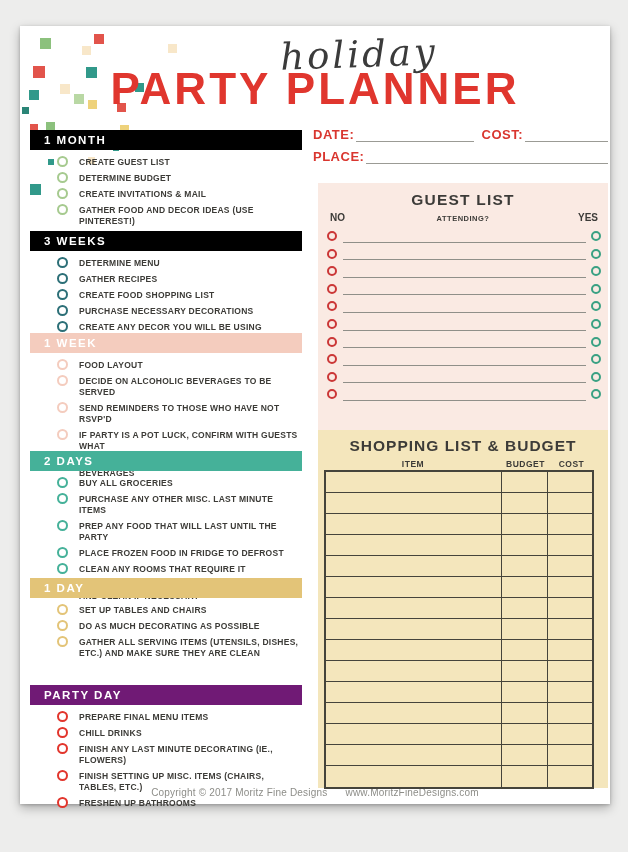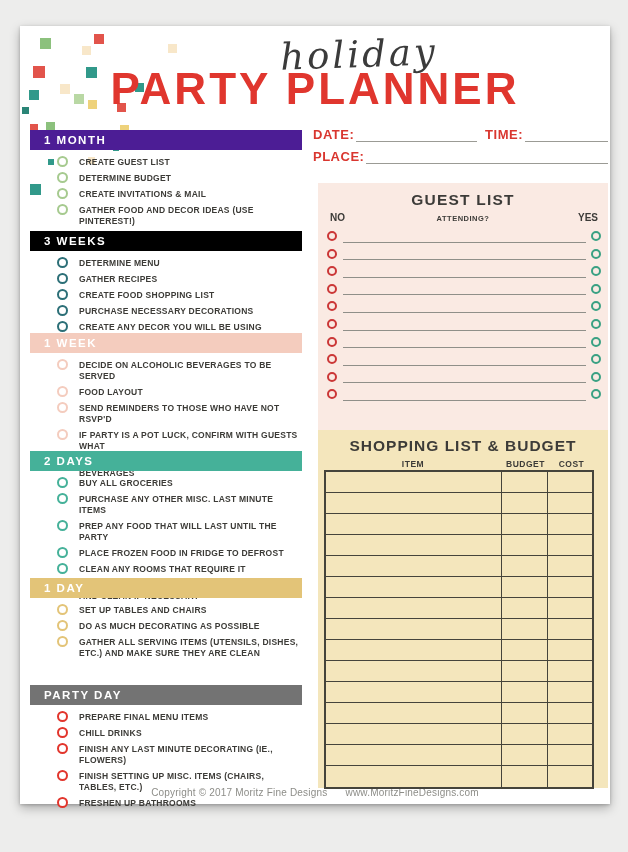--- a/index.html
+++ b/index.html
@@ -132,21 +132,21 @@
       <div class="sq" style="left: 10px; top: 158px; width: 11px; height: 11px; background: rgb(49, 153, 138);"></div>
     </div>
 
   <div class="hdr">
     <div class="script-title">holiday</div>
     <div class="main-title">PARTY PLANNER</div>
   </div>
 
   <div class="left-col" id="sections">
       <div class="section" style="top: 104px;">
-        <div class="sec-header" style="background: #4c1d95;">1 MONTH</div>
+        <div class="sec-header" style="background: #000000;">1 MONTH</div>
         <div class="items">
           <div class="item">
             <div class="circ" style="border-color: rgb(166, 202, 143);"></div>
             <div class="item-label">CREATE GUEST LIST</div>
           </div>
           <div class="item">
             <div class="circ" style="border-color: rgb(166, 202, 143);"></div>
             <div class="item-label">DETERMINE BUDGET</div>
           </div>
           <div class="item">
@@ -182,25 +182,25 @@
             <div class="circ" style="border-color: rgb(44, 111, 119);"></div>
             <div class="item-label">CREATE ANY DECOR YOU WILL BE USING</div>
           </div>
         </div>
       </div>
       <div class="section" style="top: 307px;">
         <div class="sec-header" style="background: rgb(244, 204, 190);">1 WEEK</div>
         <div class="items">
           <div class="item">
             <div class="circ" style="border-color: rgb(244, 204, 190);"></div>
+            <div class="item-label">FOOD LAYOUT</div>
+          </div>
+          <div class="item">
+            <div class="circ" style="border-color: rgb(244, 204, 190);"></div>
             <div class="item-label">DECIDE ON ALCOHOLIC BEVERAGES TO BE SERVED</div>
-          </div>
-          <div class="item">
-            <div class="circ" style="border-color: rgb(244, 204, 190);"></div>
-            <div class="item-label">FOOD LAYOUT</div>
           </div>
           <div class="item">
             <div class="circ" style="border-color: rgb(244, 204, 190);"></div>
             <div class="item-label">SEND REMINDERS TO THOSE WHO HAVE NOT RSVP'D</div>
           </div>
           <div class="item">
             <div class="circ" style="border-color: rgb(244, 204, 190);"></div>
             <div class="item-label">IF PARTY IS A POT LUCK, CONFIRM WITH GUESTS WHAT</div>
           </div>
           <div class="item">
@@ -249,21 +249,21 @@
             <div class="circ" style="border-color: rgb(227, 196, 120);"></div>
             <div class="item-label">DO AS MUCH DECORATING AS POSSIBLE</div>
           </div>
           <div class="item">
             <div class="circ" style="border-color: rgb(227, 196, 120);"></div>
             <div class="item-label">GATHER ALL SERVING ITEMS (UTENSILS, DISHES, ETC.) AND MAKE SURE THEY ARE CLEAN</div>
           </div>
         </div>
       </div>
       <div class="section" style="top: 659px;">
-        <div class="sec-header" style="background: #737373;">PARTY DAY</div>
+        <div class="sec-header" style="background: #701a75;">PARTY DAY</div>
         <div class="items">
           <div class="item">
             <div class="circ" style="border-color: rgb(226, 53, 44);"></div>
             <div class="item-label">PREPARE FINAL MENU ITEMS</div>
           </div>
           <div class="item">
             <div class="circ" style="border-color: rgb(226, 53, 44);"></div>
             <div class="item-label">CHILL DRINKS</div>
           </div>
           <div class="item">
@@ -280,21 +280,21 @@
           </div>
         </div>
       </div>
     </div>
 
   <div class="right-col">
 
     <div class="field-row frow1">
       <span class="flabel">DATE:</span>
       <span class="fline"></span>
-      <span class="flabel tlabel">TIME:</span>
+      <span class="flabel tlabel">COST:</span>
       <span class="fline short"></span>
     </div>
     <div class="field-row frow2">
       <span class="flabel">PLACE:</span>
       <span class="fline"></span>
     </div>
 
     <div class="gbox">
       <div class="gtitle">GUEST LIST</div>
       <div class="ghead">

